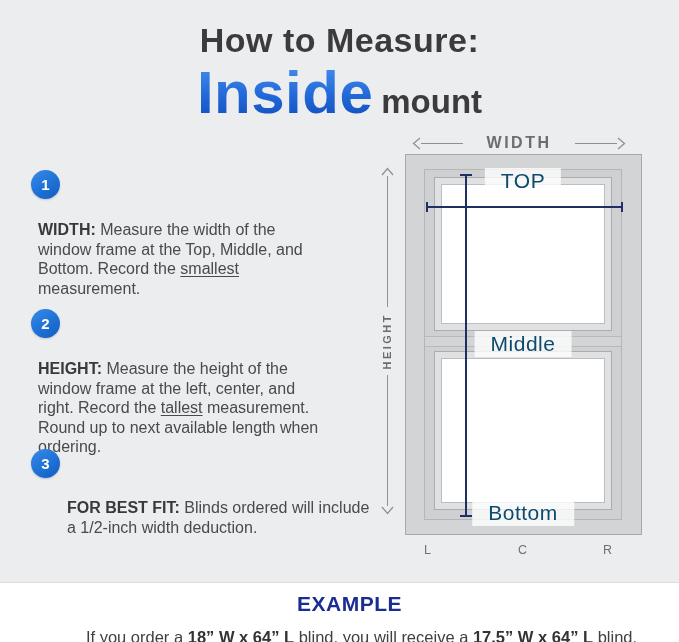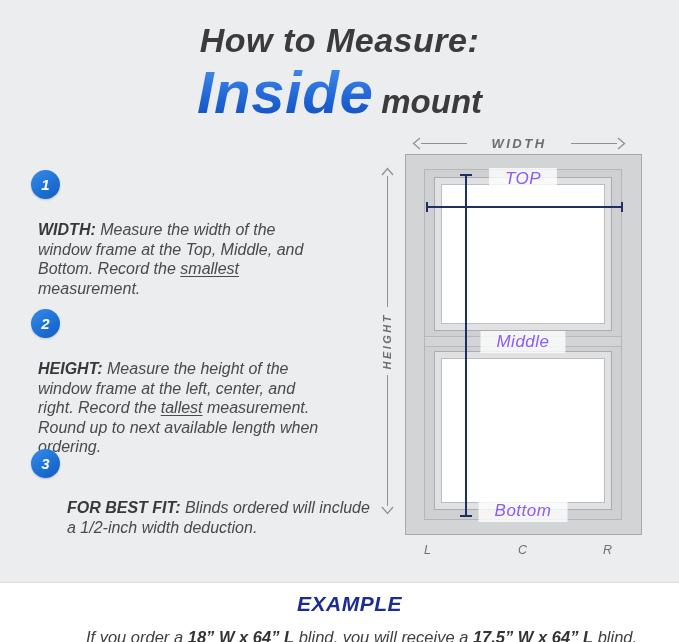--- a/index.html
+++ b/index.html
@@ -2,21 +2,20 @@
 <html style="--step-blue: #2176d9; --inside-blue-top: #4a93f0; --inside-blue-bottom: #0e4ab8; --measure-navy: #1f2f63; --example-navy: #1b2d91; --heading-dark: #3b3b3d;"><head>
 <meta charset="utf-8">
 <style>
   html,body{margin:0;padding:0;}
   .canvas{
     position:relative;
     width:679px;height:642px;
     background:#ecedef;
     overflow:hidden;
     font-family:"Liberation Sans", sans-serif;
-    font-style:italic;
     -webkit-font-smoothing:antialiased;
   }
 
   
   .title-block{position:absolute;top:22px;left:0;width:100%;text-align:center;line-height:1.08;}
   .title-line1{font-size:34px;font-weight:700;color:var(--heading-dark,#3b3b3d);letter-spacing:.5px;}
   .title-line2{margin-top:2px;}
   .title-highlight{
     font-size:60px;font-weight:800;letter-spacing:.5px;
     background:linear-gradient(180deg,var(--inside-blue-top,#4a93f0) 0%,#2268d8 55%,var(--inside-blue-bottom,#0e4ab8) 100%);
@@ -42,21 +41,21 @@
   #step1-num{left:31px;top:170px;}
   #step1-text{left:38px;top:204px;}
   #step2-num{left:31px;top:309px;}
   #step2-text{left:38px;top:343px;}
   #step3-num{left:31px;top:449px;}
   #step3-text{left:38px;top:482px;margin-left:29px;}
 
   
   .width-arrow{position:absolute;left:412px;top:136px;width:214px;height:14px;display:flex;align-items:center;}
   .arrow-line{flex:1;height:1px;background:#8f9092;}
-  .arrow-label{font-size:13px;letter-spacing:2.5px;color:#6c6d6f;margin:0 24px;font-weight:600;}
+  .arrow-label{font-size:16px;letter-spacing:2.5px;color:#6c6d6f;margin:0 24px;font-weight:600;}
   .chev{flex:0 0 auto;width:9px;height:13px;stroke:#8f9092;fill:none;stroke-width:1.3;}
   .height-arrow{position:absolute;left:379px;top:167px;height:348px;width:16px;display:flex;flex-direction:column;align-items:center;}
   .arrow-vline{flex:1;width:1px;background:#8f9092;}
   .arrow-vlabel{
     font-size:11px;letter-spacing:2.5px;color:#6c6d6f;font-weight:600;
     writing-mode:vertical-rl;transform:rotate(180deg);margin:6px 0;
   }
   .chev-v{flex:0 0 auto;width:13px;height:9px;stroke:#8f9092;fill:none;stroke-width:1.3;}
 
   
@@ -83,21 +82,21 @@
   .vline::after{bottom:0;}
   .hline{position:absolute;left:20px;top:51px;width:197px;height:2px;background:var(--measure-navy,#1f2f63);}
   .hline::before,.hline::after{content:"";position:absolute;top:-4px;width:2px;height:10px;background:var(--measure-navy,#1f2f63);}
   .hline::before{left:0;}
   .hline::after{right:0;}
 
   
   .pos-label{
     position:absolute;transform:translateX(-50%);
     background:rgba(255,255,255,.78);
-    font-size:17px;color:#8b5cf6;letter-spacing:.5px;
+    font-size:21px;color:#0c4a6e;letter-spacing:.5px;
     padding:1px 16px;white-space:nowrap;
   }
   #label-top{left:523px;top:168px;}
   #label-middle{left:523px;top:331px;}
   #label-bottom{left:523px;top:500px;}
 
   .lcr{position:absolute;top:543px;transform:translateX(-50%);font-size:12.5px;color:#6f7072;letter-spacing:1px;}
   #mark-l{left:428px;}
   #mark-c{left:523px;}
   #mark-r{left:608px;}

